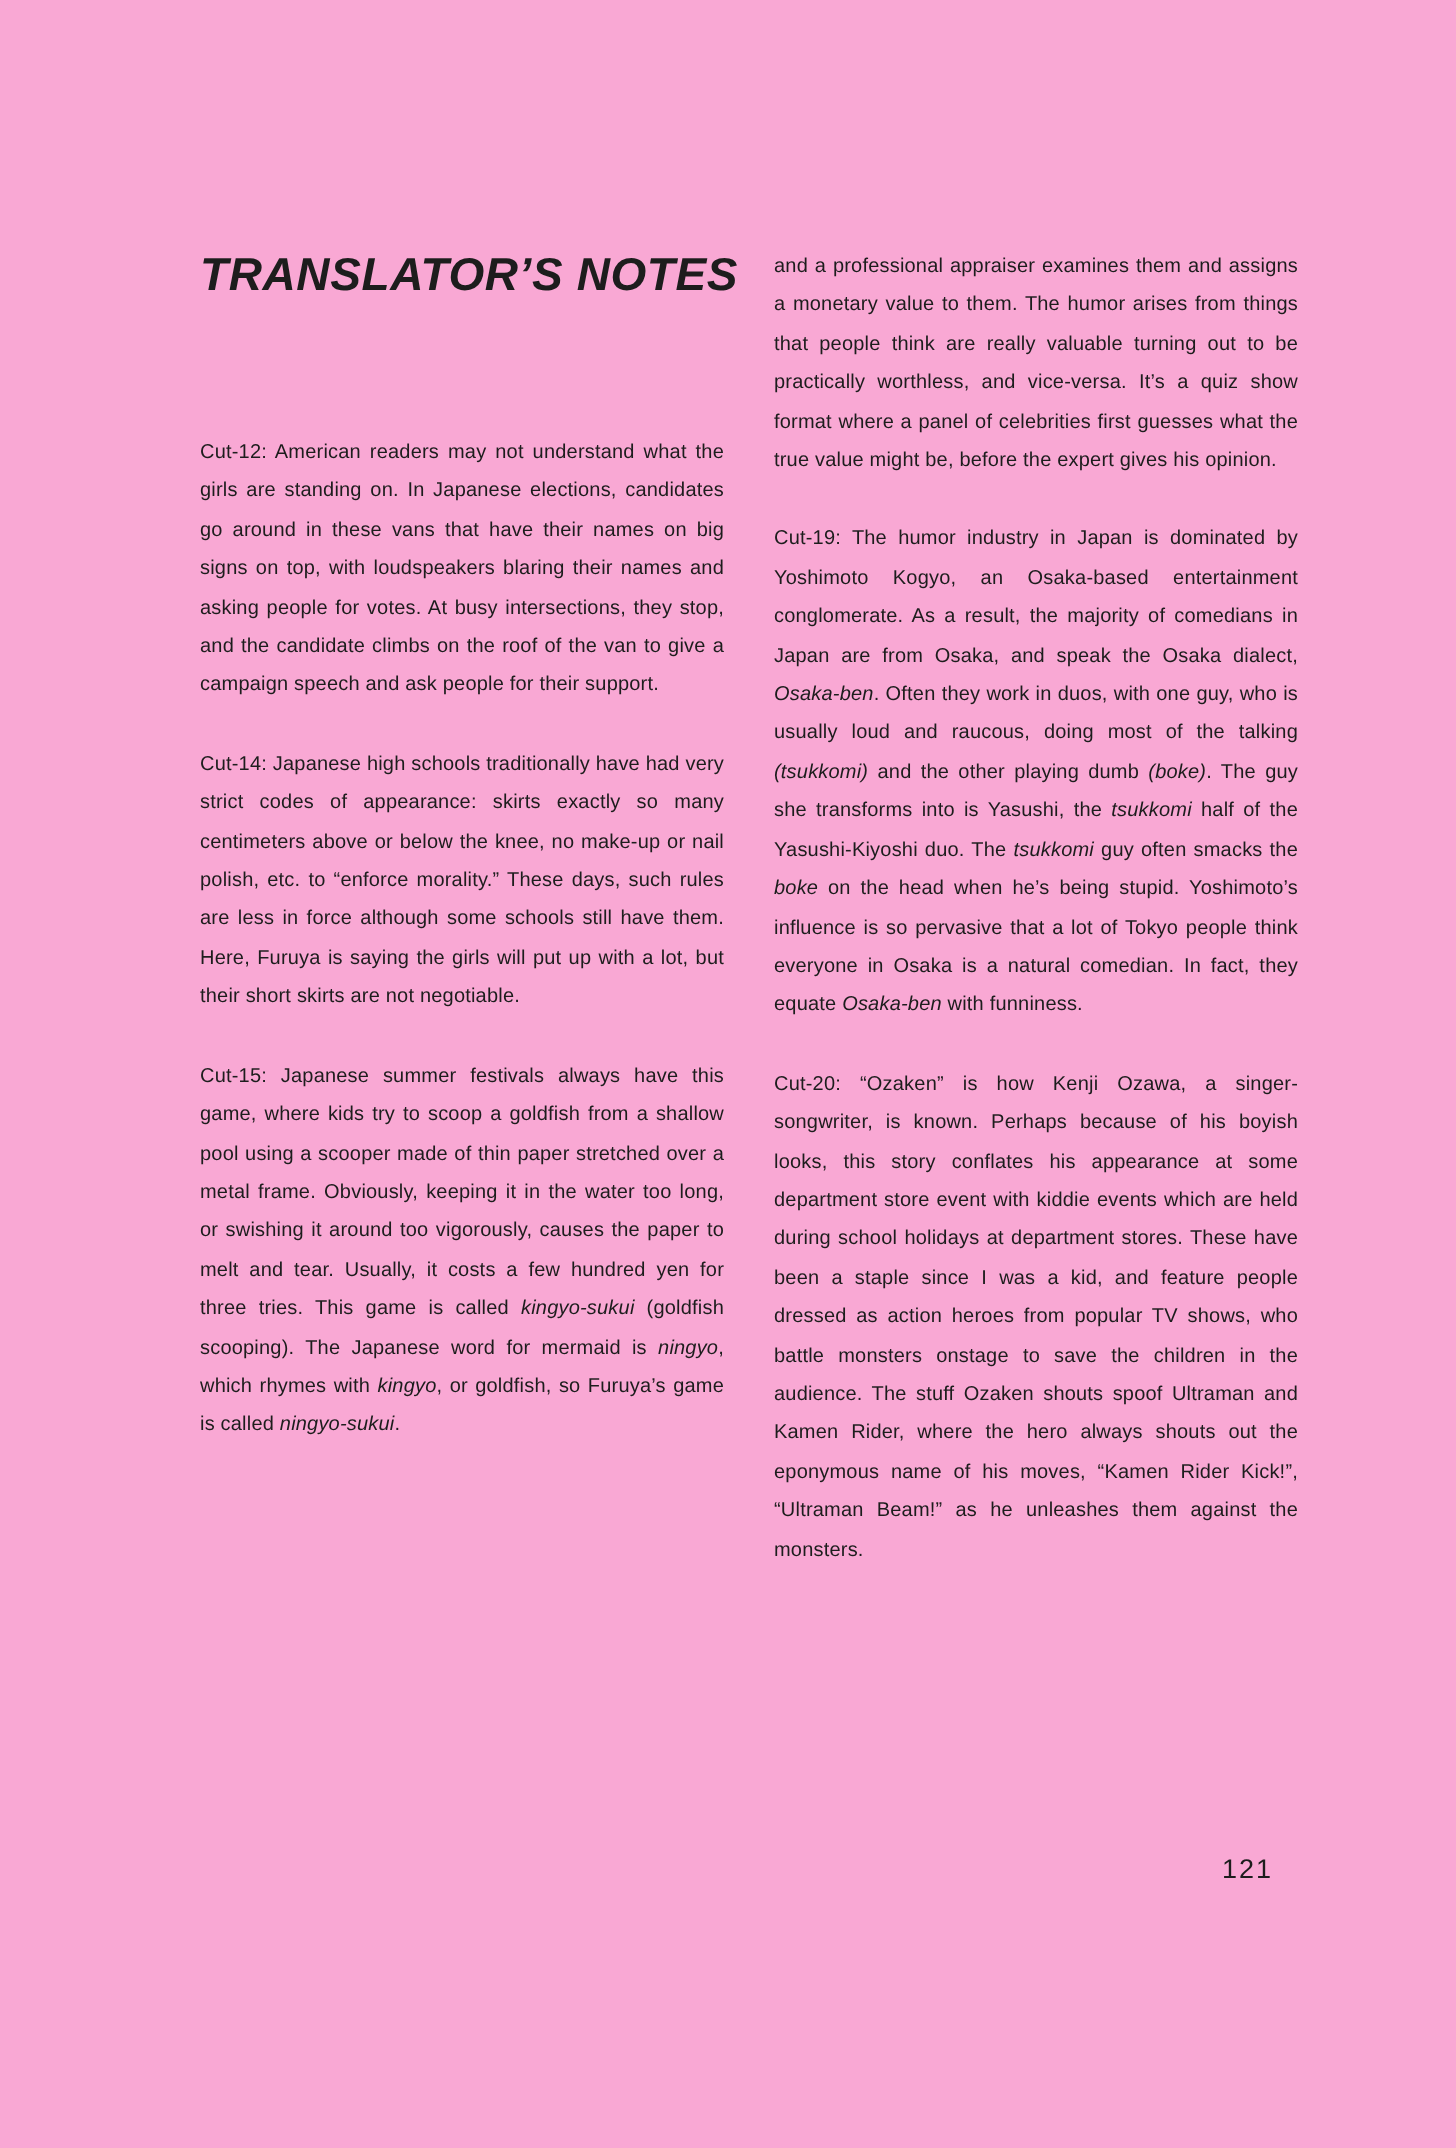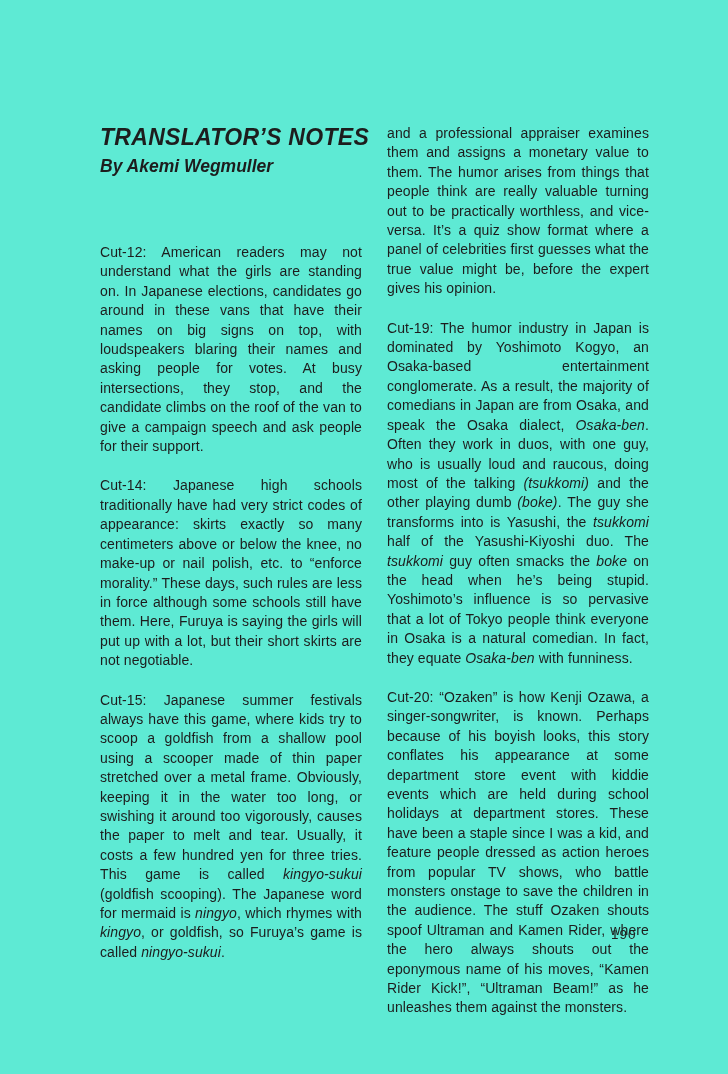--- a/index.html
+++ b/index.html
@@ -41,21 +41,21 @@
   }
   .doc-byline {
     margin: 4px 0 0 0;
     font-size: 17.5px;
     line-height: 22px;
     font-weight: bold;
     font-style: italic;
   }
   .note-para {
     margin: 0 0 20px 0;
-    font-size: 14px;
+    font-size: 10px;
     line-height: 19.4px;
     text-align: justify;
     letter-spacing: 0.1px;
   }
   .note-para:last-child {
     margin-bottom: 12px;
   }
   .note-label {
     font-weight: normal;
   }
@@ -63,31 +63,30 @@
     position: absolute;
     left: 611px;
     top: 927px;
     font-size: 13.5px;
     letter-spacing: 1px;
   }
 </style>
 </head>
 <body>
 
-<div class="page" style="background: #5eead4; color: rgb(29, 29, 29);">
+<div class="page" style="background: #f9a8d4; color: rgb(29, 29, 29);">
   <div class="columns">
     <div class="col">
       <div class="header-block">
         <h1 class="doc-title">TRANSLATOR’S NOTES</h1>
-        <h2 class="doc-byline">By Akemi Wegmuller</h2>
       </div>
     <p class="note-para"><span class="note-label">Cut-12: </span><span>American readers may not understand what the girls are standing on. In Japanese elections, candidates go around in these vans that have their names on big signs on top, with loudspeakers blaring their names and asking people for votes. At busy intersections, they stop, and the candidate climbs on the roof of the van to give a campaign speech and ask people for their support.</span></p>
         <p class="note-para"><span class="note-label">Cut-14: </span><span>Japanese high schools traditionally have had very strict codes of appearance: skirts exactly so many centimeters above or below the knee, no make-up or nail polish, etc. to “enforce morality.” These days, such rules are less in force although some schools still have them. Here, Furuya is saying the girls will put up with a lot, but their short skirts are not negotiable.</span></p>
         <p class="note-para"><span class="note-label">Cut-15: </span><span>Japanese summer festivals always have this game, where kids try to scoop a goldfish from a shallow pool using a scooper made of thin paper stretched over a metal frame. Obviously, keeping it in the water too long, or swishing it around too vigorously, causes the paper to melt and tear. Usually, it costs a few hundred yen for three tries. This game is called </span><i>kingyo-sukui</i><span> (goldfish scooping). The Japanese word for mermaid is </span><i>ningyo</i><span>, which rhymes with </span><i>kingyo</i><span>, or goldfish, so Furuya’s game is called </span><i>ningyo-sukui</i><span>.</span></p>
       </div>
     <div class="col">
         <p class="note-para"><span>and a professional appraiser examines them and assigns a monetary value to them. The humor arises from things that people think are really valuable turning out to be practically worthless, and vice-versa. It’s a quiz show format where a panel of celebrities first guesses what the true value might be, before the expert gives his opinion.</span></p>
         <p class="note-para"><span class="note-label">Cut-19: </span><span>The humor industry in Japan is dominated by Yoshimoto Kogyo, an Osaka-based entertainment conglomerate. As a result, the majority of comedians in Japan are from Osaka, and speak the Osaka dialect, </span><i>Osaka-ben</i><span>. Often they work in duos, with one guy, who is usually loud and raucous, doing most of the talking </span><i>(tsukkomi)</i><span> and the other playing dumb </span><i>(boke)</i><span>. The guy she transforms into is Yasushi, the </span><i>tsukkomi</i><span> half of the Yasushi-Kiyoshi duo. The </span><i>tsukkomi</i><span> guy often smacks the </span><i>boke</i><span> on the head when he’s being stupid. Yoshimoto’s influence is so pervasive that a lot of Tokyo people think everyone in Osaka is a natural comedian. In fact, they equate </span><i>Osaka-ben</i><span> with funniness.</span></p>
         <p class="note-para"><span class="note-label">Cut-20: </span><span>“Ozaken” is how Kenji Ozawa, a singer-songwriter, is known. Perhaps because of his boyish looks, this story conflates his appearance at some department store event with kiddie events which are held during school holidays at department stores. These have been a staple since I was a kid, and feature people dressed as action heroes from popular TV shows, who battle monsters onstage to save the children in the audience. The stuff Ozaken shouts spoof Ultraman and Kamen Rider, where the hero always shouts out the eponymous name of his moves, “Kamen Rider Kick!”, “Ultraman Beam!” as he unleashes them against the monsters.</span></p>
       </div>
   </div>
-  <div class="page-number">190</div>
+  <div class="page-number">121</div>
 </div>
 
 </body></html>

